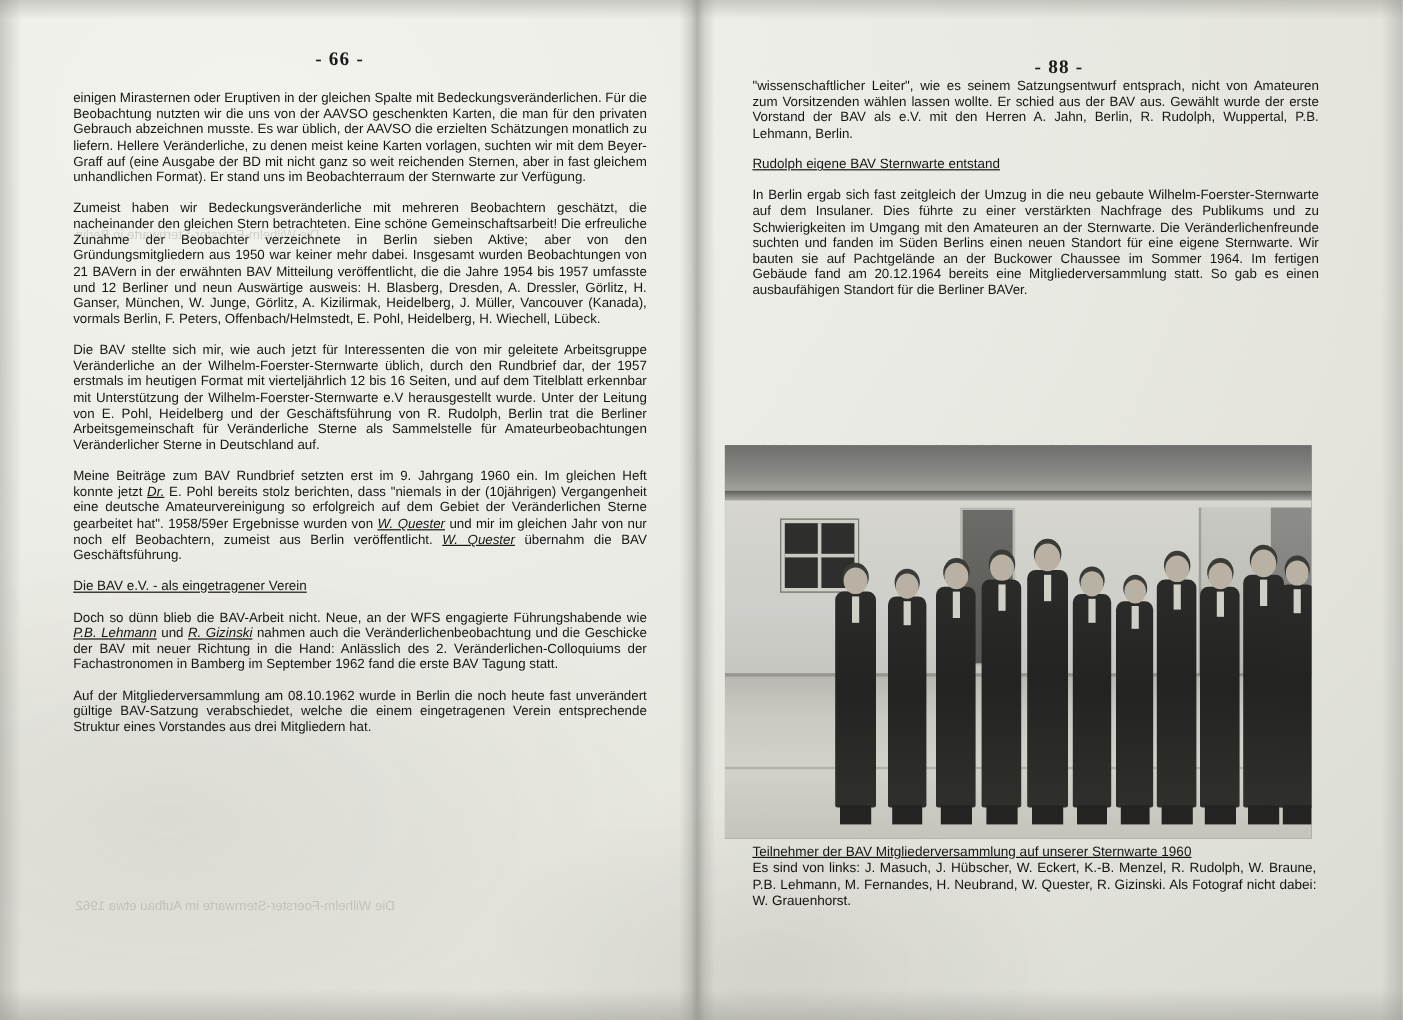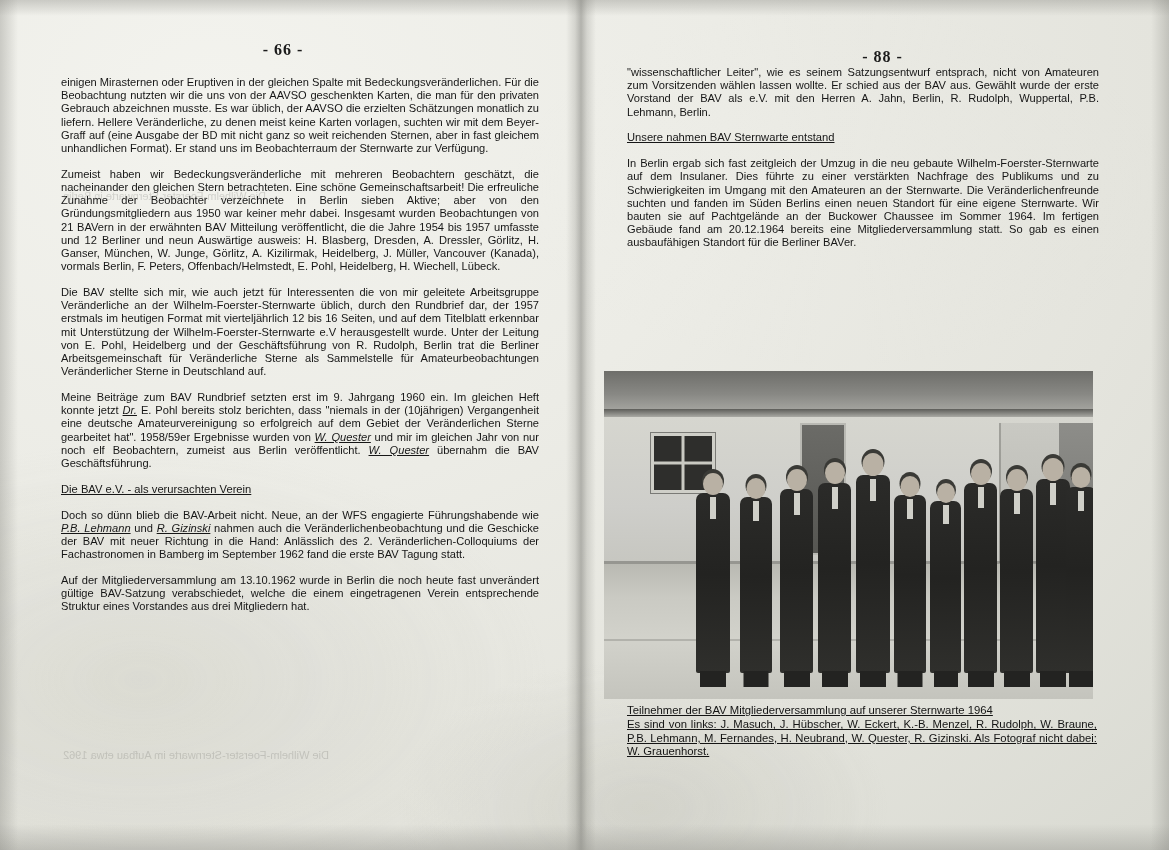--- a/index.html
+++ b/index.html
@@ -243,21 +243,20 @@
     color: #141414;
   }
   .caption .cap-title {
     text-decoration: underline;
     display: block;
     margin-bottom: 1px;
   }
   .caption .cap-body {
     display: block;
     text-align: justify;
-    text-decoration: underline;
   }
 
   
   .ghost {
     position: absolute;
     color: rgba(90,90,86,0.22);
     font-family: "Liberation Sans", sans-serif;
     font-size: 11px;
     line-height: 13px;
     transform: scaleX(-1);
@@ -276,38 +275,38 @@
 
   <div class="page page-left">
     <div class="folio folio-left">- 66 -</div>
 
     <div class="col col-left">
       <p>einigen Mirasternen oder Eruptiven in der gleichen Spalte mit Bedeckungsveränderlichen. Für die Beobachtung nutzten wir die uns von der AAVSO geschenkten Karten, die man für den privaten Gebrauch abzeichnen musste. Es war üblich, der AAVSO die erzielten Schätzungen monatlich zu liefern. Hellere Veränderliche, zu denen meist keine Karten vorlagen, suchten wir mit dem Beyer-Graff auf (eine Ausgabe der BD mit nicht ganz so weit reichenden Sternen, aber in fast gleichem unhandlichen Format). Er stand uns im Beobachterraum der Sternwarte zur Verfügung.</p>
       <p>Zumeist haben wir Bedeckungsveränderliche mit mehreren Beobachtern geschätzt, die nacheinander den gleichen Stern betrachteten. Eine schöne Gemeinschaftsarbeit! Die erfreuliche Zunahme der Beobachter verzeichnete in Berlin sieben Aktive; aber von den Gründungsmitgliedern aus 1950 war keiner mehr dabei. Insgesamt wurden Beobachtungen von 21 BAVern in der erwähnten BAV Mitteilung veröffentlicht, die die Jahre 1954 bis 1957 umfasste und 12 Berliner und neun Auswärtige ausweis: H. Blasberg, Dresden, A. Dressler, Görlitz, H. Ganser, München, W. Junge, Görlitz, A. Kizilirmak, Heidelberg, J. Müller, Vancouver (Kanada), vormals Berlin, F. Peters, Offenbach/Helmstedt, E. Pohl, Heidelberg, H. Wiechell, Lübeck.</p>
       <p>Die BAV stellte sich mir, wie auch jetzt für Interessenten die von mir geleitete Arbeitsgruppe Veränderliche an der Wilhelm-Foerster-Sternwarte üblich, durch den Rundbrief dar, der 1957 erstmals im heutigen Format mit vierteljährlich 12 bis 16 Seiten, und auf dem Titelblatt erkennbar mit Unterstützung der Wilhelm-Foerster-Sternwarte e.V herausgestellt wurde. Unter der Leitung von E. Pohl, Heidelberg und der Geschäftsführung von R. Rudolph, Berlin trat die Berliner Arbeitsgemeinschaft für Veränderliche Sterne als Sammelstelle für Amateurbeobachtungen Veränderlicher Sterne in Deutschland auf.</p>
       <p>Meine Beiträge zum BAV Rundbrief setzten erst im 9. Jahrgang 1960 ein. Im gleichen Heft konnte jetzt <span class="u">Dr.</span> E. Pohl bereits stolz berichten, dass "niemals in der (10jährigen) Vergangenheit eine deutsche Amateurvereinigung so erfolgreich auf dem Gebiet der Veränderlichen Sterne gearbeitet hat". 1958/59er Ergebnisse wurden von <span class="u">W. Quester</span> und mir im gleichen Jahr von nur noch elf Beobachtern, zumeist aus Berlin veröffentlicht. <span class="u">W. Quester</span> übernahm die BAV Geschäftsführung.</p>
       <p class="sub-head">
-        <span class="heading-u">Die BAV e.V. - als verursachten Verein</span>
+        <span class="heading-u">Die BAV e.V. - als eingetragener Verein</span>
       </p>
       <p>Doch so dünn blieb die BAV-Arbeit nicht. Neue, an der WFS engagierte Führungshabende wie <span class="u">P.B. Lehmann</span> und <span class="u">R. Gizinski</span> nahmen auch die Veränderlichenbeobachtung und die Geschicke der BAV mit neuer Richtung in die Hand: Anlässlich des 2. Veränderlichen-Colloquiums der Fachastronomen in Bamberg im September 1962 fand die erste BAV Tagung statt.</p>
-      <p>Auf der Mitgliederversammlung am 13.10.1962 wurde in Berlin die noch heute fast unverändert gültige BAV-Satzung verabschiedet, welche die einem eingetragenen Verein entsprechende Struktur eines Vorstandes aus drei Mitgliedern hat.</p>
+      <p>Auf der Mitgliederversammlung am 08.10.1962 wurde in Berlin die noch heute fast unverändert gültige BAV-Satzung verabschiedet, welche die einem eingetragenen Verein entsprechende Struktur eines Vorstandes aus drei Mitgliedern hat.</p>
     </div>
 
     <div class="ghost ghost-a">Die Wilhelm-Foerster-Sternwarte in Berlin</div>
     <div class="ghost ghost-b">Die Wilhelm-Foerster-Sternwarte im Aufbau etwa 1962</div>
   </div>
 
   <div class="page page-right">
     <div class="folio folio-right">- 88 -</div>
   </div>
 
   <div class="col col-right">
     <p>"wissenschaftlicher Leiter", wie es seinem Satzungsentwurf entsprach, nicht von Amateuren zum Vorsitzenden wählen lassen wollte. Er schied aus der BAV aus. Gewählt wurde der erste Vorstand der BAV als e.V. mit den Herren A. Jahn, Berlin, R. Rudolph, Wuppertal, P.B. Lehmann, Berlin.</p>
     <p class="sub-head-2">
-      <span class="heading-u">Unsere nahmen BAV Sternwarte entstand</span>
+      <span class="heading-u">Rudolph eigene BAV Sternwarte entstand</span>
     </p>
     <p>In Berlin ergab sich fast zeitgleich der Umzug in die neu gebaute Wilhelm-Foerster-Sternwarte auf dem Insulaner. Dies führte zu einer verstärkten Nachfrage des Publikums und zu Schwierigkeiten im Umgang mit den Amateuren an der Sternwarte. Die Veränderlichenfreunde suchten und fanden im Süden Berlins einen neuen Standort für eine eigene Sternwarte. Wir bauten sie auf Pachtgelände an der Buckower Chaussee im Sommer 1964. Im fertigen Gebäude fand am 20.12.1964 bereits eine Mitgliederversammlung statt. So gab es einen ausbaufähigen Standort für die Berliner BAVer.</p>
   </div>
 
   <div class="ghost ghost-c">Es sind die BAV Mitglieder, hier Herren A. Jahn, R. Rudolph</div>
   <div class="ghost ghost-d">Rudolph, Wolfgang P.B Lehmann, Arthur Jahn, ein Unbekannter</div>
 
   <div class="photo-wrap">
     <div class="photo">
       <div class="roof"></div>
@@ -379,21 +378,21 @@
         <div class="fig" style="left:462px; top:116px; width:30px; height:186px;">
           <div class="head" style="top:-20px; width:19px; height:21px;"></div>
           <div class="shirt" style="top:4px; height:20px;"></div>
           <div class="legs" style="bottom:-14px; width:24px; height:16px;"></div>
         </div>
       </div>
     </div>
   </div>
 
   <div class="caption">
-    <span class="cap-title">Teilnehmer der BAV Mitgliederversammlung auf unserer Sternwarte 1964</span>
+    <span class="cap-title">Teilnehmer der BAV Mitgliederversammlung auf unserer Sternwarte 1960</span>
     <span class="cap-body">Es sind von links: J. Masuch, J. Hübscher, W. Eckert, K.-B. Menzel, R. Rudolph, W. Braune, P.B. Lehmann, M. Fernandes, H. Neubrand, W. Quester, R. Gizinski. Als Fotograf nicht dabei: W. Grauenhorst.</span>
   </div>
 
   <div class="gutter"></div>
   <div class="edge-top"></div>
   <div class="edge-bottom"></div>
   <div class="edge-left"></div>
   <div class="edge-right"></div>
 </div>
 

